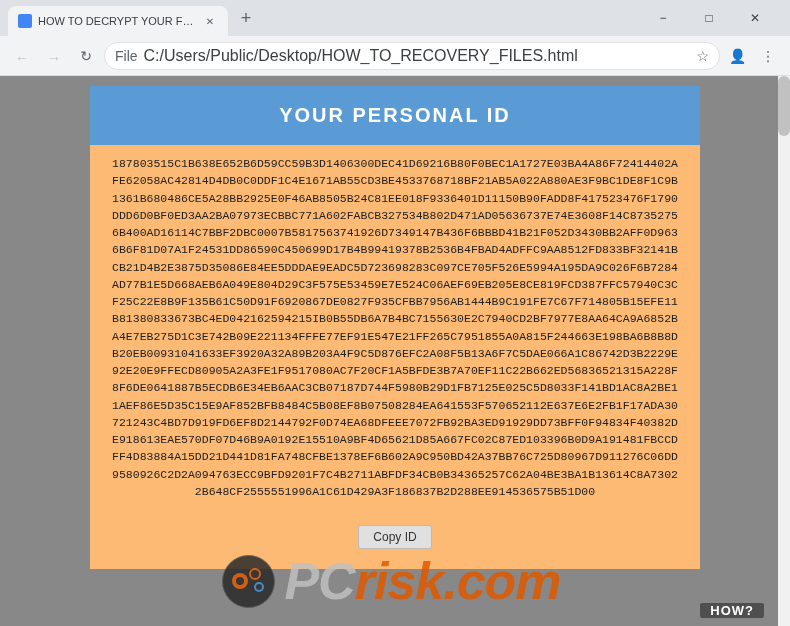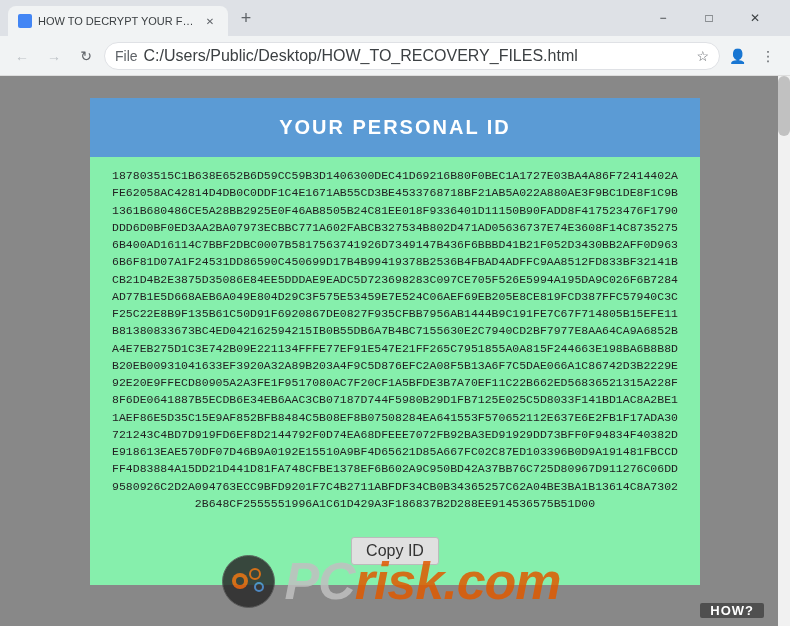--- a/index.html
+++ b/index.html
@@ -181,21 +181,21 @@
       overflow: hidden;
     }
 
     .page-inner {
       width: 100%;
       height: 100%;
       background: #888;
       display: flex;
       justify-content: center;
       align-items: flex-start;
-      padding: 22px 0;
+      padding: 10px 0;
       overflow-y: auto;
     }
 
     .ransom-container {
       width: 610px;
       background: white;
       min-height: 480px;
     }
 
     .ransom-header {
@@ -206,37 +206,37 @@
 
     .ransom-header-title {
       color: white;
       font-size: 20px;
       font-weight: bold;
       letter-spacing: 2px;
     }
 
     .ransom-body {
       padding: 10px 20px 10px 20px;
-      background: #86efac;
+      background: #fdba74;
       font-size: 11.5px;
       color: #222;
       line-height: 1.5;
       font-family: 'Courier New', monospace;
       word-break: break-all;
       text-align: center;
     }
 
     .copy-id-btn {
       display: block;
       margin: 8px auto 10px auto;
       background: #e0e0e0;
       border: 1px solid #bbb;
       border-radius: 3px;
       padding: 4px 14px;
-      font-size: 16px;
+      font-size: 12px;
       cursor: pointer;
       color: #333;
     }
 
     
     .scrollbar-track {
       position: absolute;
       right: 0;
       top: 0;
       bottom: 0;

